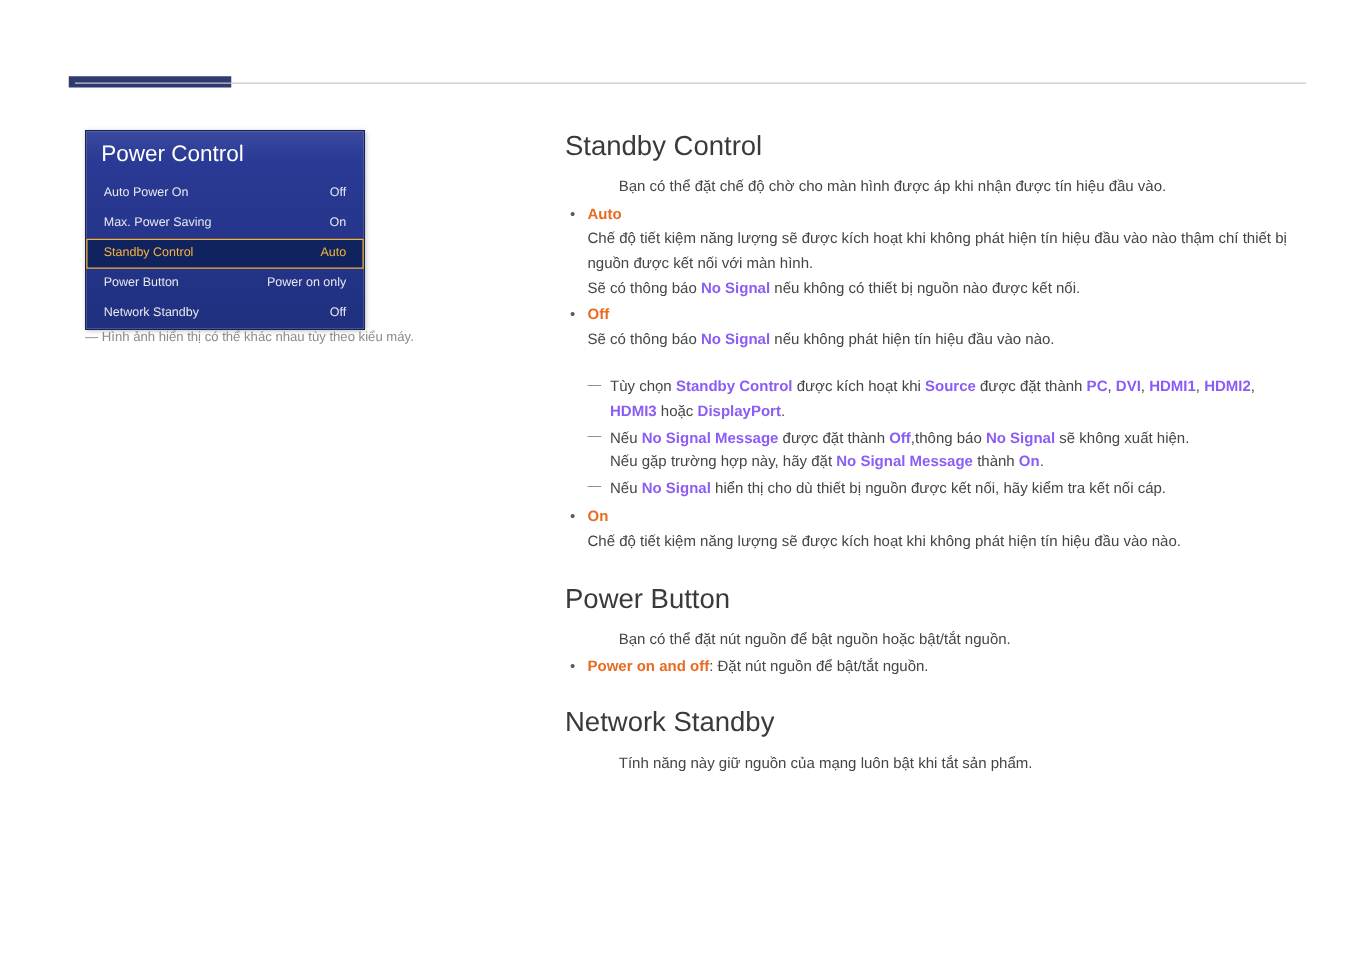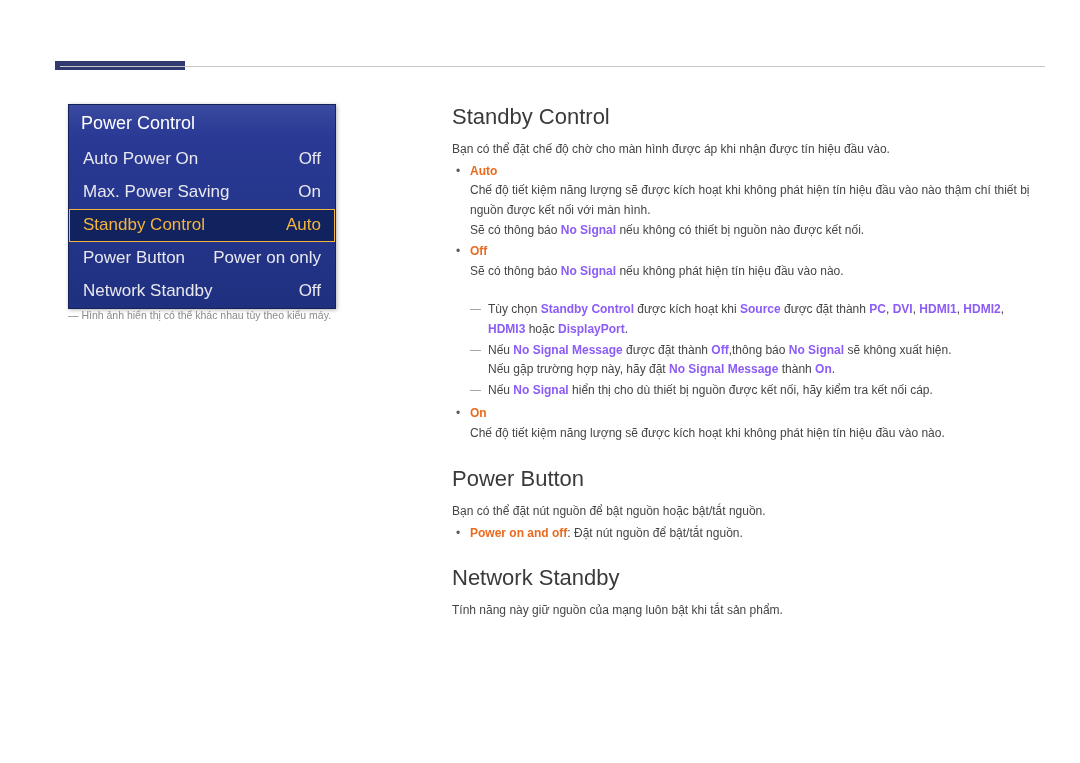--- a/index.html
+++ b/index.html
@@ -37,37 +37,37 @@
     width: 328px;
     flex: none;
   }
   .right-col {
     flex: 1;
     min-width: 0;
   }
 
   
   .osd {
-    width: 268px;
+    width: 224px;
     background: linear-gradient(#3a4aa0 0%, #2a3a95 15%, #1f3080 100%);
     border: 1px solid #152358;
     box-shadow: 1px 1px 4px rgba(0,0,0,0.3);
   }
   .osd-title {
     color: #fff;
     font-size: 18px;
     font-weight: 400;
     padding: 8px 12px 9px 12px;
   }
   .osd-item {
     display: flex;
     justify-content: space-between;
     align-items: center;
     padding: 6px 14px 7px 14px;
-    font-size: 17px;
+    font-size: 10px;
     color: #e8e8ee;
   }
   .osd-item.selected {
     background: #11235f;
     border: 1px solid #f5b43c;
     color: #f5b43c;
     margin: 0 0;
     padding: 5px 13px 6px 13px;
   }
   .osd-item .val {
@@ -88,20 +88,21 @@
     color: #3a3a3a;
     font-weight: 400;
     margin-bottom: 10px;
   }
   h2.section.mt { margin-top: 22px; }
   p.body {
     font-size: 12px;
     color: #454545;
     line-height: 1.55;
     margin-bottom: 3px;
+    margin-left: 43px;
   }
   ul.bul {
     list-style: none;
     padding-left: 18px;
     margin-top: 2px;
   }
   ul.bul > li {
     position: relative;
     font-size: 12px;
     color: #454545;

